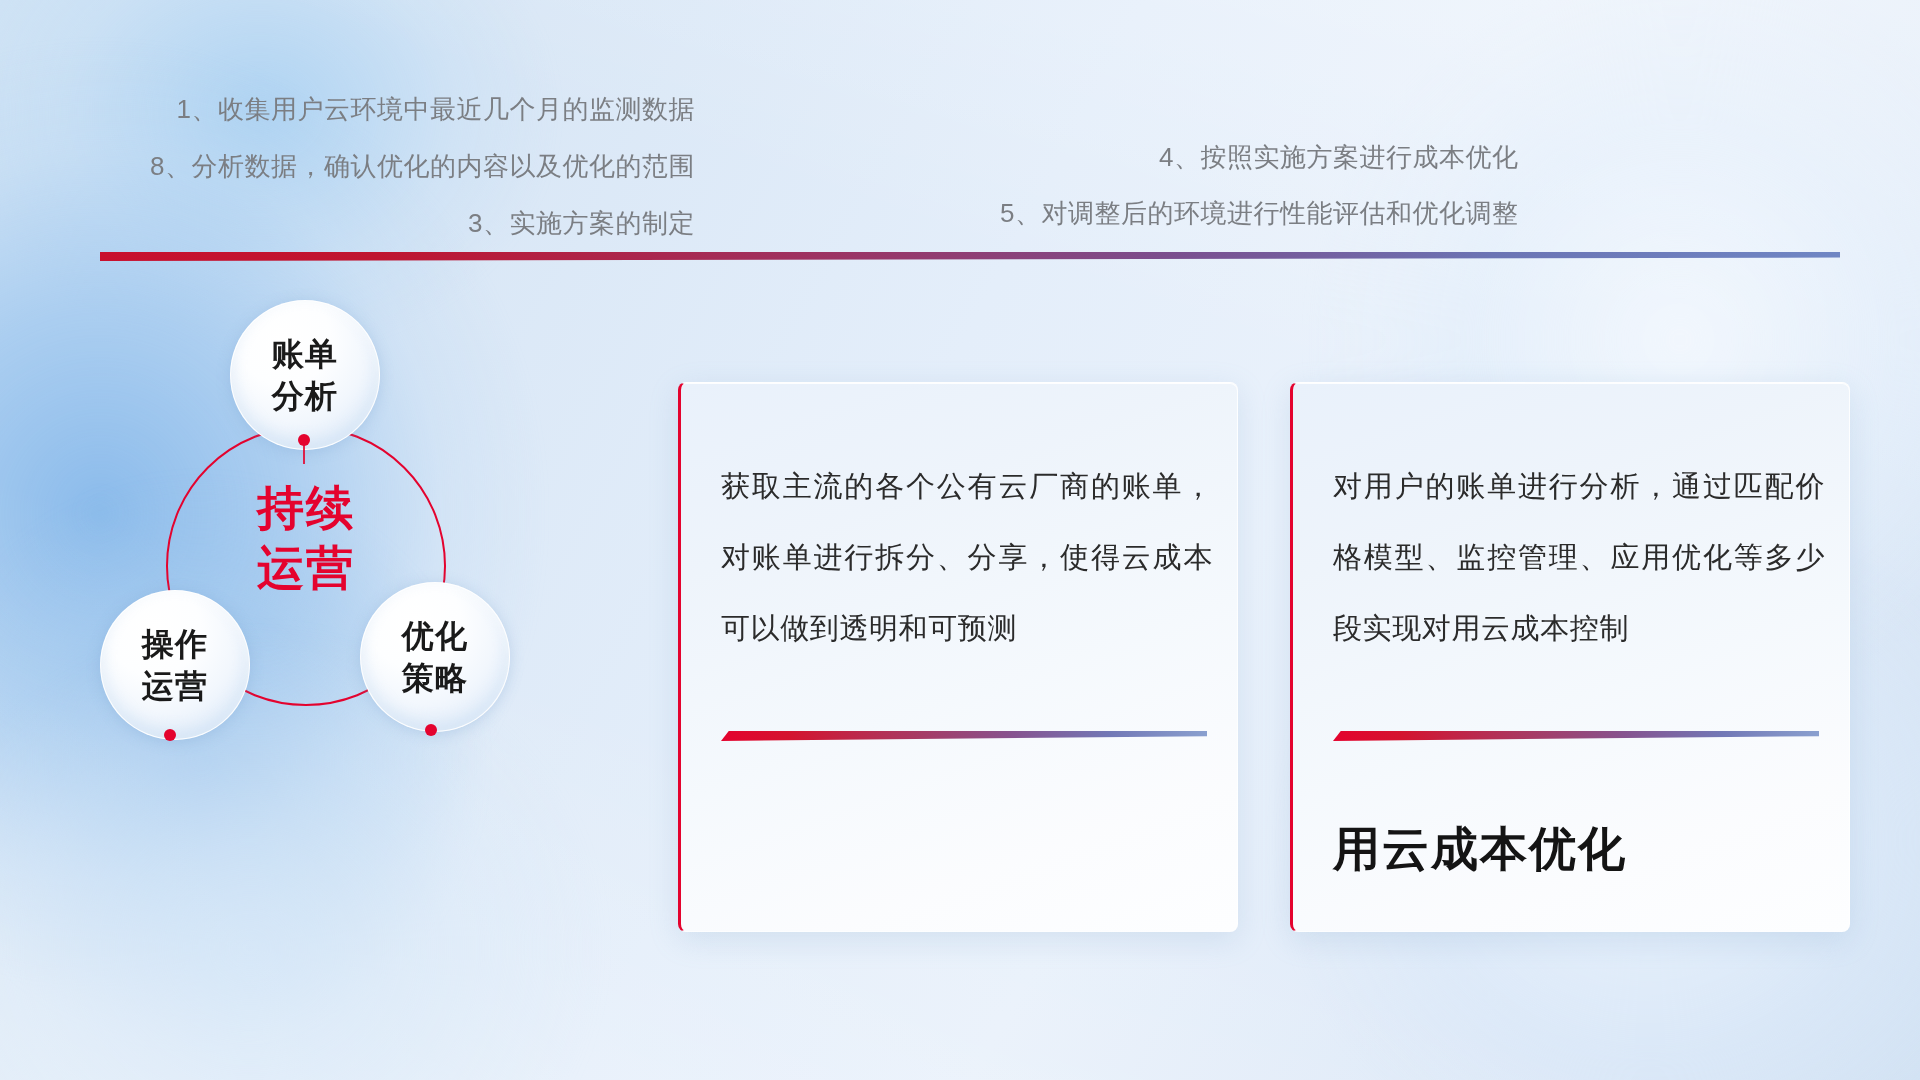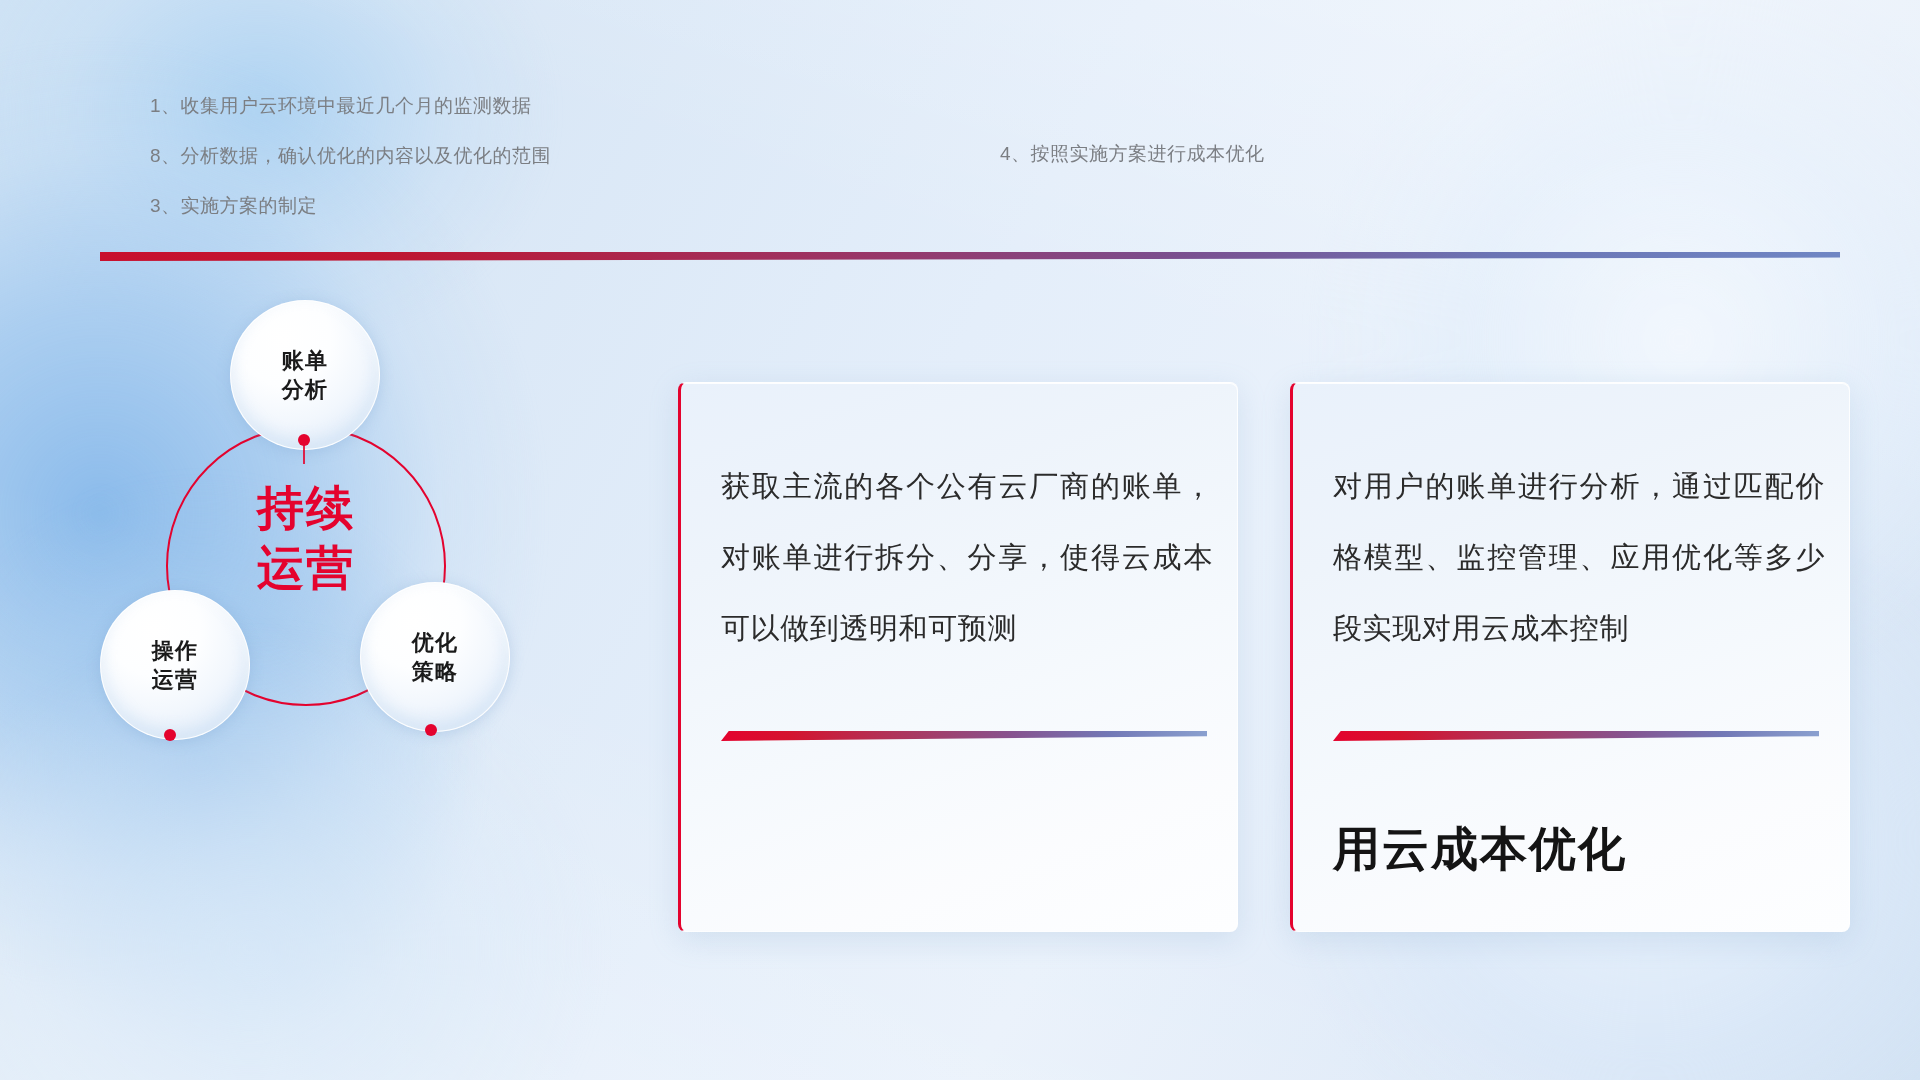--- a/index.html
+++ b/index.html
@@ -31,22 +31,22 @@
     filter:blur(10px);}
   #bg-sheen{position:absolute;inset:0;
     background:linear-gradient(200deg,rgba(255,255,255,.38) 0%,rgba(255,255,255,0) 34%,rgba(255,255,255,0) 66%,rgba(255,255,255,.30) 100%);}
 
   
   #steps{position:absolute;left:0;top:0;width:1920px;height:262px;}
   .steps-col{position:absolute;}
   #steps-col-left{left:150px;top:96px;}
   #steps-col-right{left:1000px;top:144px;}
   .step-line{
-    color:#7b7e83;font-size:19px;line-height:1;margin-bottom:31px;white-space:nowrap;
-    letter-spacing:.5px;font-weight:400;
+    color:#7b7e83;font-size:26px;line-height:1;margin-bottom:31px;white-space:nowrap;
+    letter-spacing:.5px;font-weight:400;text-align:right;
   }
   #steps-col-right .step-line{margin-bottom:30px;}
 
   
   #top-rule{position:absolute;left:100px;top:252px;width:1740px;height:9px;}
   #top-rule .bar{
     position:absolute;inset:0;
     background:linear-gradient(90deg,#c8102e 0%,#bf1530 16%,#9c3363 42%,#7a4f8f 62%,#6b74b4 80%,#6f86c4 100%);
     clip-path:polygon(0 0,100% 0,100% 62%,0 100%);
   }
@@ -55,21 +55,21 @@
   #venn{position:absolute;left:98px;top:286px;width:470px;height:490px;}
   .venn-circle-small{
     position:absolute;border-radius:50%;
     background:radial-gradient(circle at 36% 26%,#ffffff 0%,#fdfeff 32%,#f2f7fd 58%,#e2edfa 82%,#d9e8f8 100%);
     box-shadow:0 2px 14px rgba(120,160,205,.30), inset 0 -7px 16px rgba(190,215,240,.45), inset 0 3px 8px rgba(255,255,255,.95);
     border:1px solid rgba(255,255,255,.92);
     display:flex;align-items:center;justify-content:center;
     z-index:4;
   }
   .venn-label{
-    text-align:center;color:#1a1a1a;font-weight:700;font-size:22px;line-height:1.32;
+    text-align:center;color:#1a1a1a;font-weight:700;font-size:32px;line-height:1.32;
     letter-spacing:1.2px;
   }
   #venn-circle-billing{left:132px;top:14px;width:148px;height:148px;}
   #venn-circle-ops{left:2px;top:304px;width:148px;height:148px;}
   #venn-circle-strategy{left:262px;top:296px;width:148px;height:148px;}
 
   #venn-ring{
     position:absolute;left:68px;top:140px;width:276px;height:276px;border-radius:50%;
     border:2.4px solid #e4032e;z-index:2;
   }
@@ -127,20 +127,21 @@
 <div id="steps">
 
   <div class="steps-col" id="steps-col-left">
     <div class="step-line">1、收集用户云环境中最近几个月的监测数据</div>
     <div class="step-line">8、分析数据，确认优化的内容以及优化的范围</div>
     <div class="step-line">3、实施方案的制定</div>
   </div>
 
   <div class="steps-col" id="steps-col-right">
     <div class="step-line">4、按照实施方案进行成本优化</div>
+    <div class="step-line">5、对调整后的环境进行性能评估和优化调整</div>
   </div>
 
 </div>
 
 <div id="top-rule">
   <div class="bar"></div>
 </div>
 
 <div id="venn">
 

